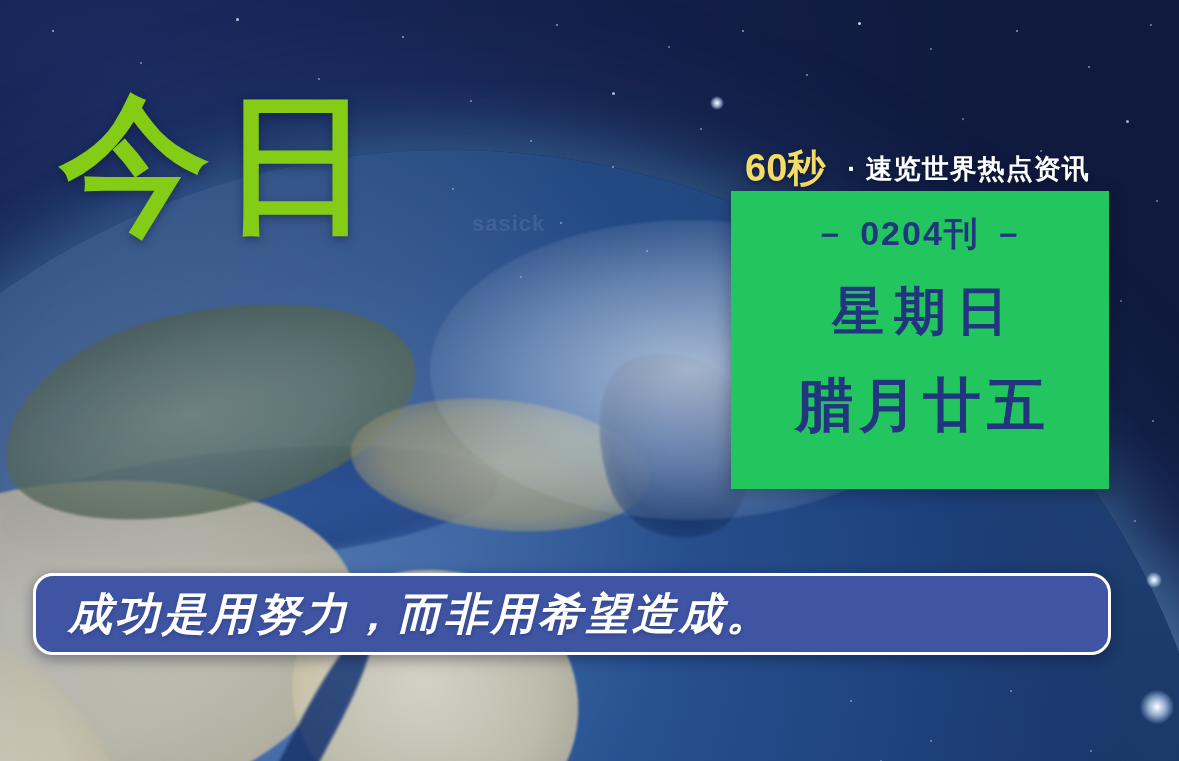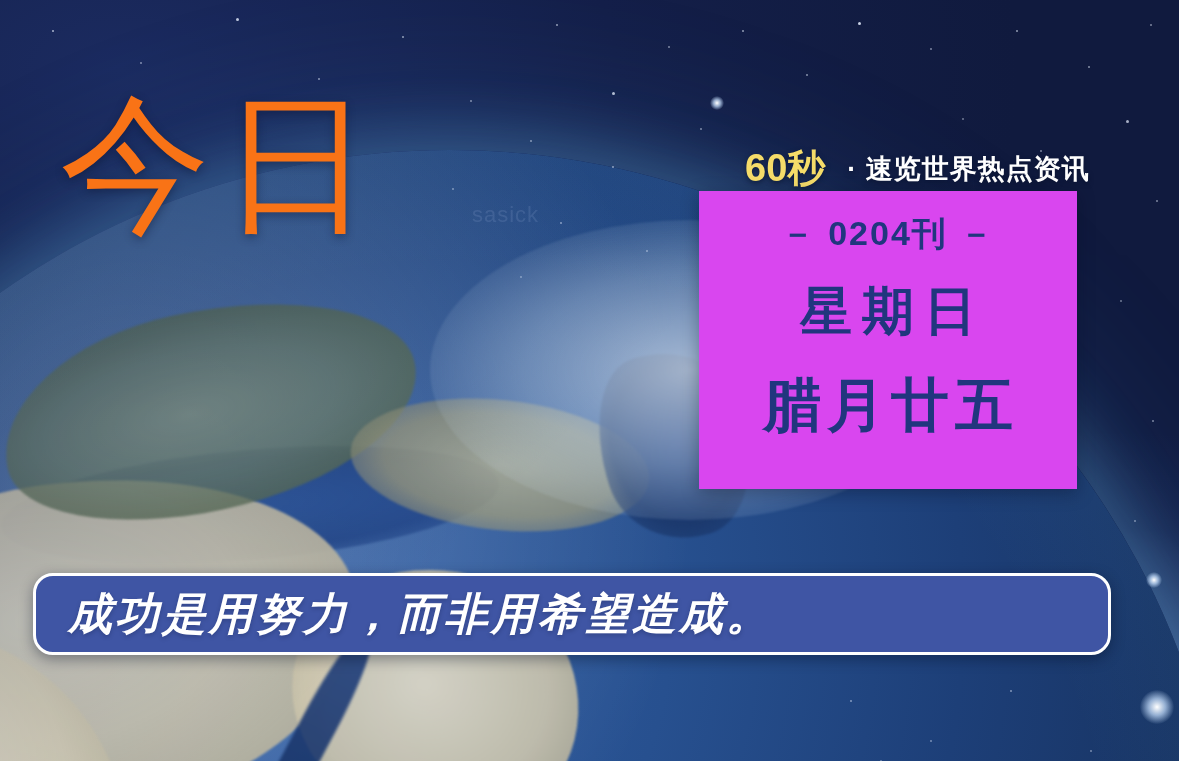--- a/index.html
+++ b/index.html
@@ -109,31 +109,31 @@
   
   .stars { position:absolute; inset:0; pointer-events:none; }
   .star { position:absolute; background:#e8f0ff; border-radius:50%; }
   .bigstar {
     position:absolute; border-radius:50%;
     background:radial-gradient(circle,#ffffff 0%, rgba(200,225,255,.7) 35%, rgba(160,200,255,0) 72%);
   }
 
   
   .watermark {
-    position:absolute; left:472px; top:202px;
-    font-size:22px; font-weight:400; letter-spacing:1px;
+    position:absolute; left:472px; top:211px;
+    font-size:22px; font-weight:700; letter-spacing:1px;
     color:rgba(190,210,245,.13);
     user-select:none;
   }
 
   
   .headline { position:absolute; left:60px; top:92px; width:430px; }
   .hl-line1 {
-    font-size:150px; line-height:.96; font-weight:400;
-    color:#f97316; letter-spacing:12px;
+    font-size:150px; line-height:.96; font-weight:700;
+    color:#84cc16; letter-spacing:12px;
     text-shadow:0 3px 10px rgba(10,20,50,.45);
     font-family:"DejaVu Sans","Liberation Sans",sans-serif;
   }
   .hl-line2 {
     margin-top:10px;
     font-size:150px; line-height:.96; font-weight:700;
     color:#f2f4f7; letter-spacing:6px;
     text-shadow:0 3px 12px rgba(10,20,50,.55);
     font-family:"DejaVu Sans","Liberation Sans",sans-serif;
   }
@@ -159,23 +159,23 @@
     text-shadow:0 2px 5px rgba(8,16,42,.6);
   }
   .tag-rest {
     font-size:27px; font-weight:700; color:#ffffff;
     margin-left:22px; letter-spacing:1px;
     text-shadow:0 2px 5px rgba(8,16,42,.6);
   }
 
   
   .info-card {
-    position:absolute; left:699px; top:191px;
+    position:absolute; left:731px; top:191px;
     width:378px; height:298px;
-    background:#d946ef;
+    background:#22c55e;
     display:flex; flex-direction:column;
     align-items:center; justify-content:flex-start;
     padding-top:16px;
     box-shadow:0 4px 16px rgba(5,12,35,.35);
   }
   .issue {
     color:#21367e; font-size:34px; font-weight:700;
     letter-spacing:2px; margin-top:4px;
   }
   .weekday {

